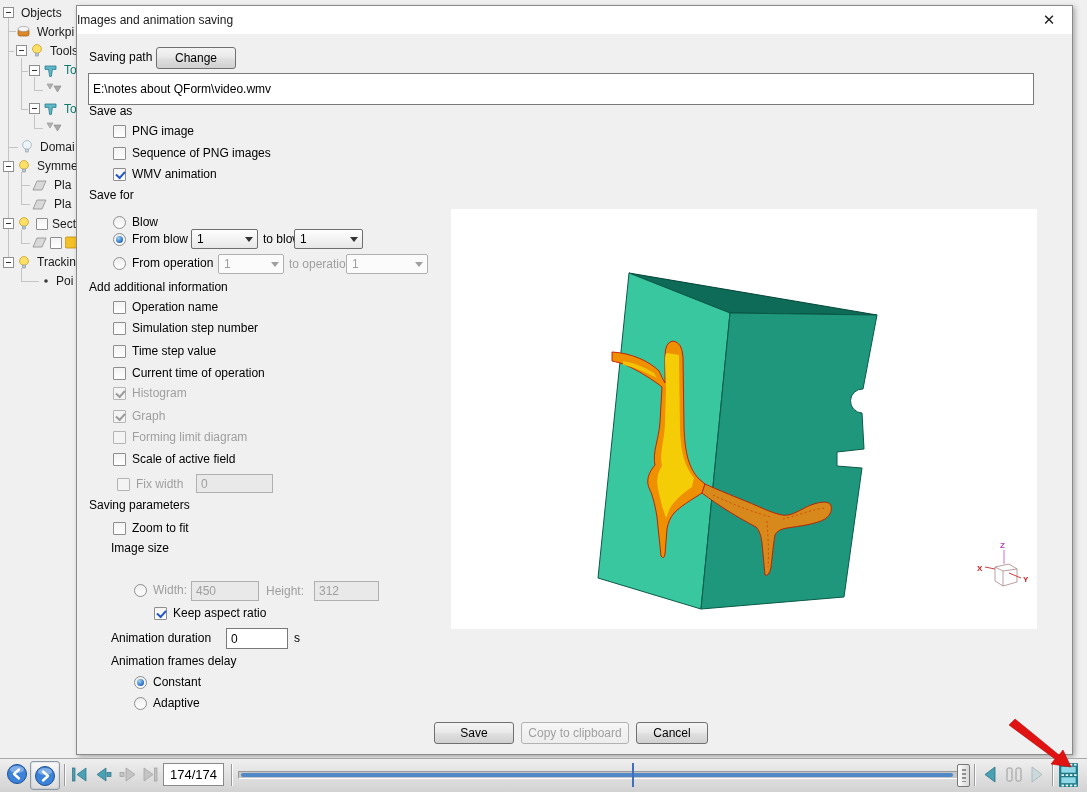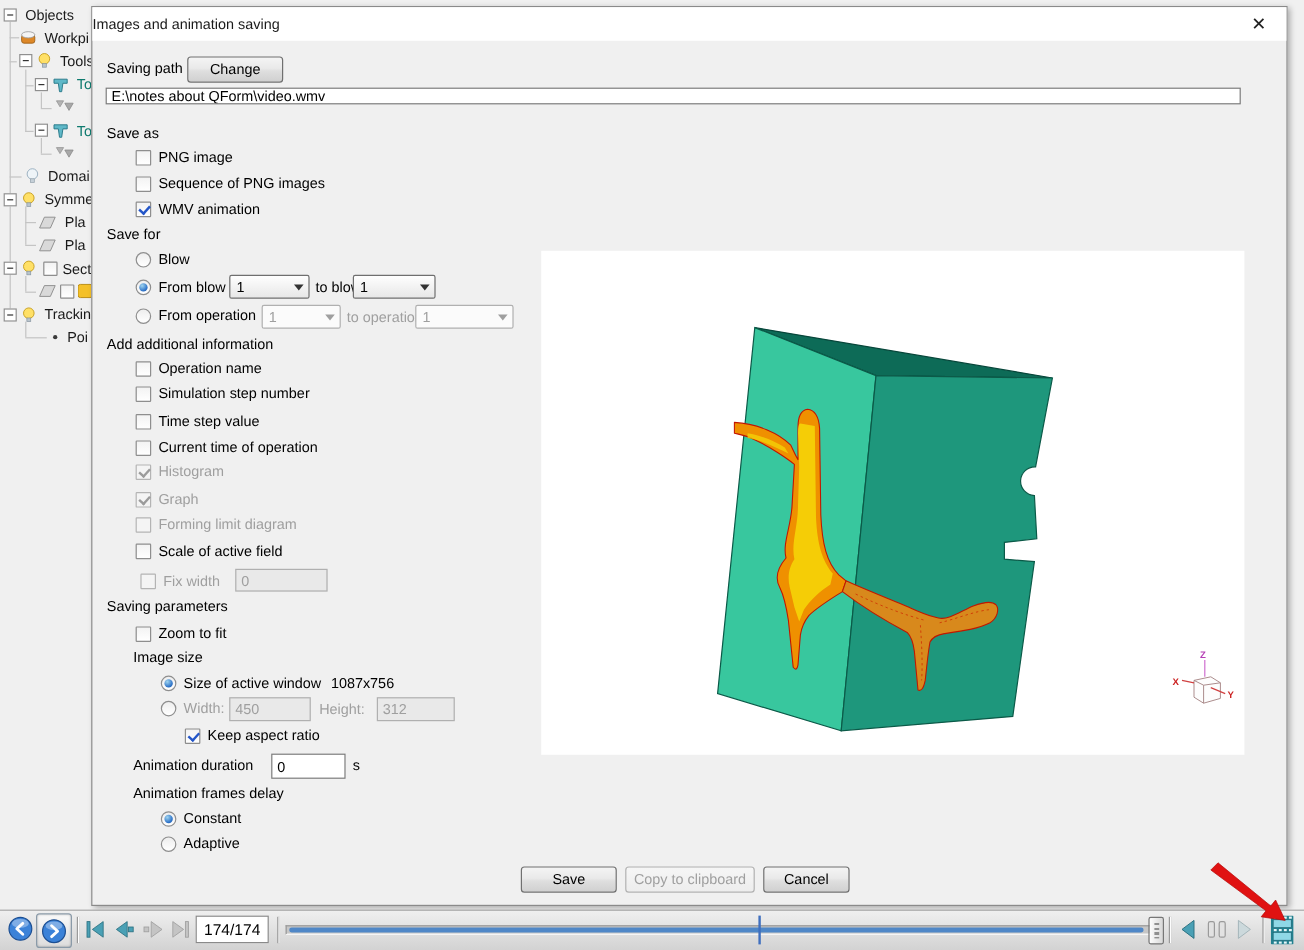--- a/index.html
+++ b/index.html
@@ -245,38 +245,38 @@
       <span id="titletext">Images and animation saving</span>
       <span id="closebtn">✕</span>
     </div>
 
     <div id="dbody">
 
       <div class="lblrow" style="left:12px;top:13px">
         <span>Saving path</span>
       </div>
       <div class="btn" style="left:79px;top:13px;width:80px">Change</div>
-      <input class="tin" style="left: 11px; top: 39px; width: 946px; height: 14px;" value="E:\notes about QForm\video.wmv">
+      <input class="tin" style="left: 11px; top: 39px; width: 946px; height: 32px;" value="E:\notes about QForm\video.wmv">
 
       <div class="hdr" style="left:12px;top:70px">Save as</div>
       <div class="crow" style="left:36px;top:88px">
         <span class="box"></span>
         <span class="clabel">PNG image</span>
       </div>
       <div class="crow" style="left:36px;top:110px">
         <span class="box"></span>
         <span class="clabel">Sequence of PNG images</span>
       </div>
       <div class="crow" style="left:36px;top:131px">
         <span class="box checked"></span>
         <span class="clabel">WMV animation</span>
       </div>
 
       <div class="hdr" style="left:12px;top:154px">Save for</div>
-      <div class="crow" style="left:36px;top:173px">
+      <div class="crow" style="left:36px;top:179px">
         <span class="rad"></span>
         <span class="clabel">Blow</span>
       </div>
       <div class="crow" style="left:36px;top:196px">
         <span class="rad sel"></span>
         <span class="clabel">From blow</span>
       </div>
       <div class="combo" style="left:114px;top:195px;width:67px">
         <span class="cval">1</span>
         <span class="carrow">
@@ -350,25 +350,20 @@
         <span class="clabel dis-label">Fix width</span>
       </div>
       <input class="tin dis" style="left: 119px; top: 440px; width: 77px; height: 19px;" value="0">
 
       <div class="hdr" style="left:12px;top:464px">Saving parameters</div>
       <div class="crow" style="left:36px;top:485px">
         <span class="box"></span>
         <span class="clabel">Zoom to fit</span>
       </div>
       <div class="hdr" style="left:34px;top:507px">Image size</div>
-      <div class="crow" style="left:57px;top:526px">
-        <span class="rad sel"></span>
-        <span class="clabel">Size of active window</span>
-        <span class="gap8">1087x756</span>
-      </div>
       <div class="crow" style="left:57px;top:547px">
         <span class="rad"></span>
         <span class="clabel dis-label">Width:</span>
       </div>
       <input class="tin dis" style="left: 114px; top: 547px; width: 68px; height: 20px;" value="450">
       <div class="lblrow dis-label" style="left:189px;top:547px">
         <span>Height:</span>
       </div>
       <input class="tin dis" style="left: 237px; top: 547px; width: 65px; height: 20px;" value="312">
       <div class="crow" style="left:77px;top:570px">

